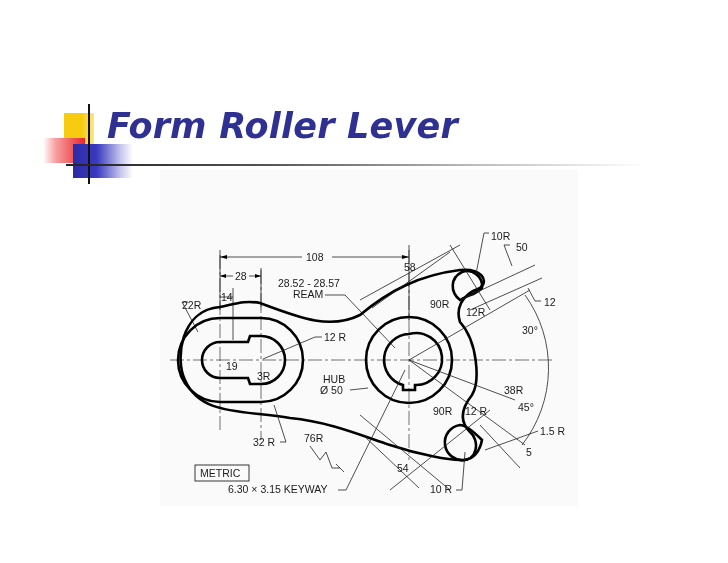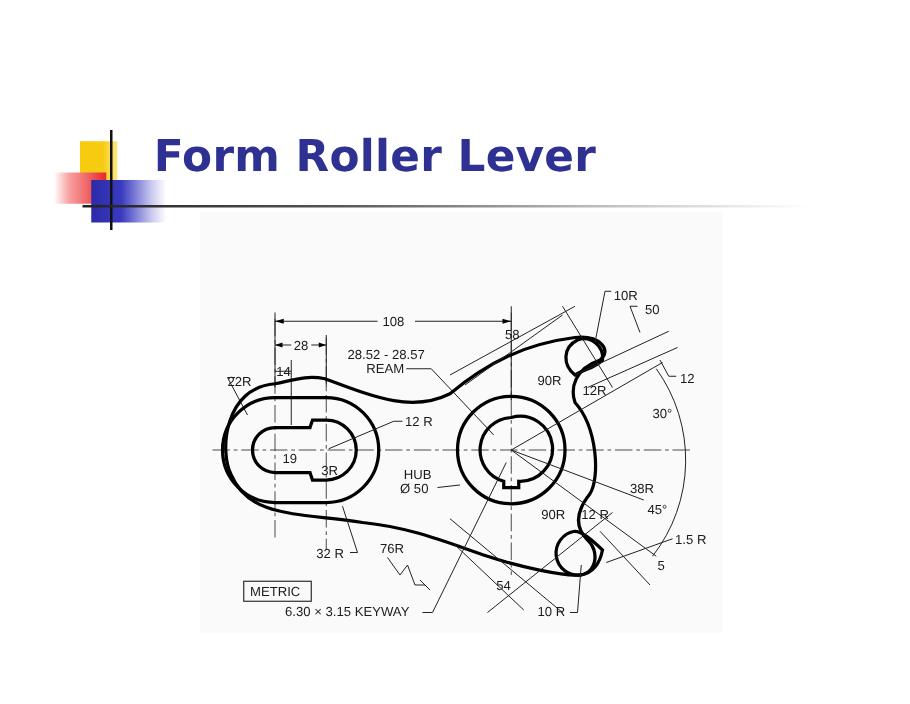--- a/index.html
+++ b/index.html
@@ -8,23 +8,24 @@
     font-family: "Liberation Sans", sans-serif;
   }
   .slide { position: absolute; left: 0; top: 0; width: 728px; height: 563px; }
   .deco { position: absolute; left: 0; top: 0; width: 160px; height: 200px; }
   .sq-yellow { position: absolute; left: 64px; top: 113px; width: 30px; height: 32px; background: linear-gradient(to right, #f7cb10 60%, #fbe88a 100%); }
   .sq-red { position: absolute; left: 43px; top: 138px; width: 42px; height: 25px; background: linear-gradient(to right, #ffffff 0%, #f7a0a0 30%, #e8262a 100%); }
   .sq-blue { position: absolute; left: 73px; top: 144px; width: 60px; height: 34px; background: linear-gradient(to right, #2b2ba8 0%, #3a3ac0 40%, #c8c8ef 80%, #ffffff 100%); }
   .vline { position: absolute; left: 88px; top: 104px; width: 2px; height: 80px; background: #111; }
   .hline { position: absolute; left: 66px; top: 164px; width: 580px; height: 2px; background: linear-gradient(to right, #222 0%, #555 35%, #bbb 70%, rgba(255,255,255,0) 100%); }
   .title {
-    position: absolute; left: 123px; top: 106px;
+    position: absolute; left: 107px; top: 106px;
     font-size: 35px; font-weight: bold; color: #2e3192; letter-spacing: 0.2px;
     font-family: "DejaVu Sans", sans-serif;
+    font-style: italic;
   }
   .drawing {
     position: absolute; left: 160px; top: 170px; width: 418px; height: 336px;
     background: #fafafa;
   }
   .drawing svg { width: 418px; height: 336px; display: block; }
   .dim { font-family: "Liberation Sans", sans-serif; font-size: 10.5px; fill: #1a1a1a; }
   .thick { stroke: #000; stroke-width: 2.6; fill: none; }
   .thin { stroke: #222; stroke-width: 0.8; fill: none; }
   .center { stroke: #333; stroke-width: 0.7; fill: none; stroke-dasharray: 14 3 3 3; }

